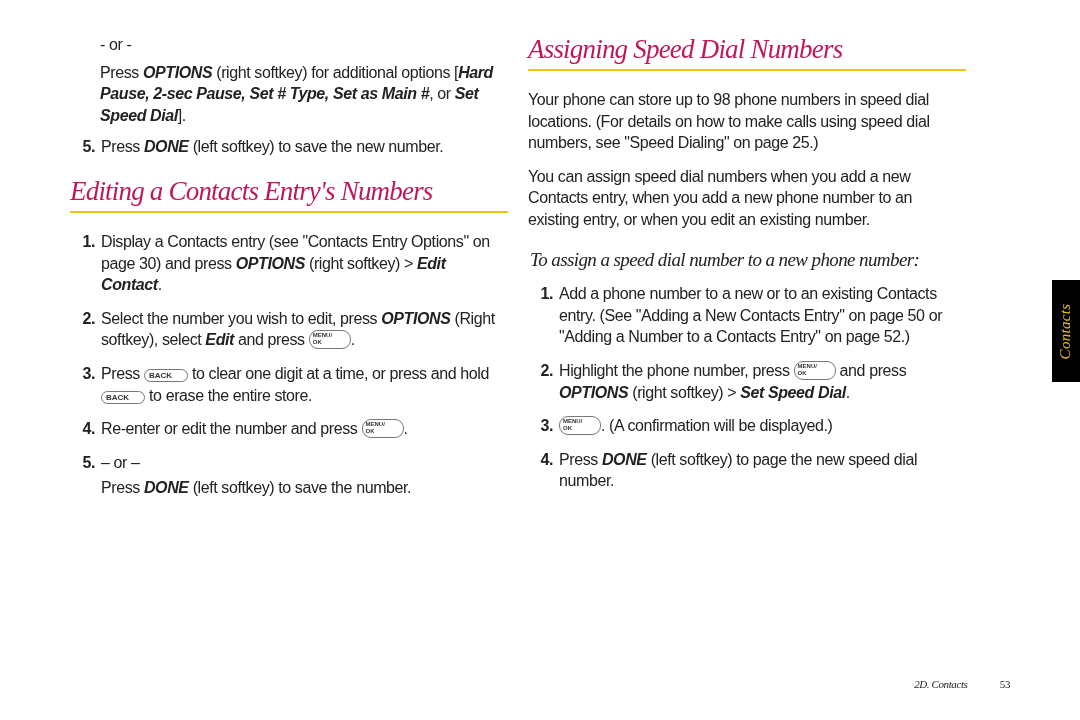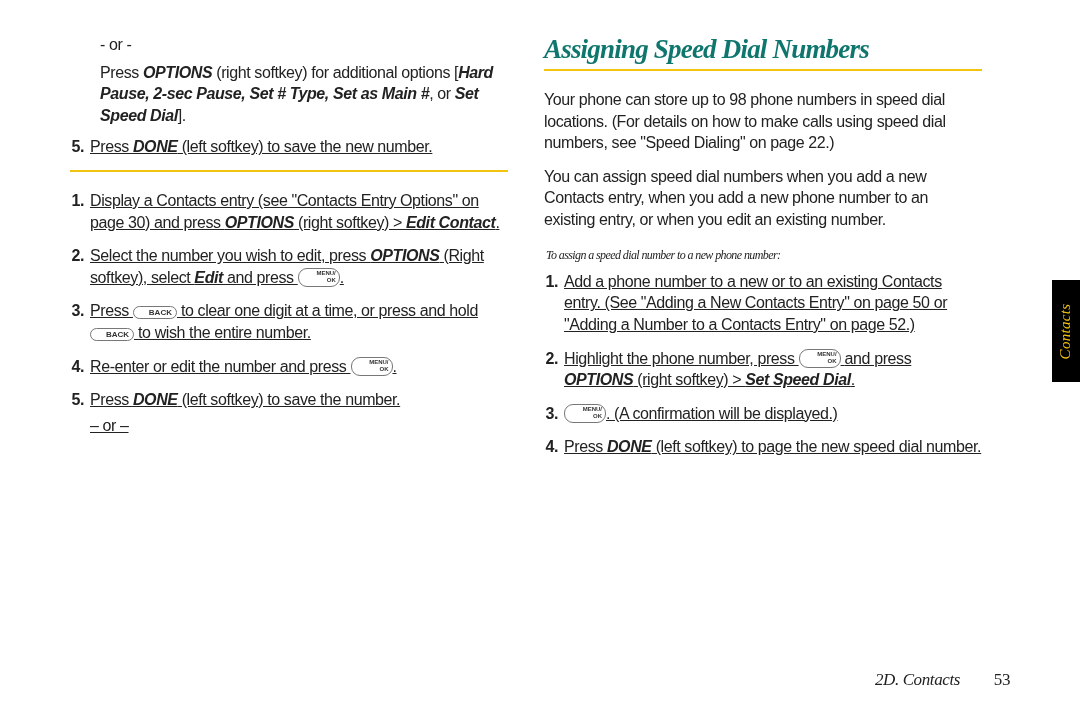--- a/index.html
+++ b/index.html
@@ -15,81 +15,81 @@
   }
   .page {
     position: relative;
     width: 1080px;
     height: 720px;
     box-sizing: border-box;
     padding: 34px 60px 30px 70px;
   }
   .columns {
     display: flex;
-    gap: 36px;
+    gap: 20px;
   }
   .col {
     width: 438px;
     font-size: 16px;
     line-height: 1.35;
   }
   .col p { margin: 0 0 6px 0; }
   .indent { padding-left: 30px; }
   h2 {
     font-family: Georgia, "Times New Roman", serif;
     font-style: italic;
-    font-weight: 700;
+    font-weight: 400;
     font-size: 27px;
     line-height: 1.15;
     margin: 18px 0 4px 0;
     letter-spacing: -0.8px;
-    color: #0f766e;
+    color: #be185d;
   }
   hr.under {
     border: none;
     border-top: 2px solid #f1c40f;
     margin: 0 0 18px 0;
   }
   .b { font-weight: 700; font-style: italic; }
   .bi { font-weight: 700; font-style: italic; }
-  ol { margin: 0; padding-left: 18px; text-decoration: underline; }
+  ol { margin: 11px; padding-left: 18px; }
   ol.num > li { margin-bottom: 12px; padding-left: 2px; }
   ol.num > li::marker { font-weight: 700; }
   .key {
     display: inline-block;
     border: 1.2px solid #777;
     border-radius: 9px;
     min-width: 34px;
     padding: 0 4px;
-    text-align: right;
+    text-align: left;
     font-size: 8px;
     font-weight: 600;
     line-height: 11px;
     vertical-align: 1px;
     background: #fff;
     color: #333;
     letter-spacing: 0;
     text-transform: uppercase;
   }
   .key.two { line-height: 7px; padding: 1px 3px 2px; }
   .key.two span { display:block; font-size:6px; }
   .subhead {
     font-family: Georgia, serif;
     font-style: italic;
-    font-size: 12px;
+    font-size: 19px;
     margin: 16px 0 8px 2px;
     letter-spacing: -0.6px;
   }
   .footer {
     position: absolute;
     bottom: 30px;
     right: 70px;
     font-family: Georgia, serif;
     font-style: italic;
-    font-size: 17px;
+    font-size: 11px;
     letter-spacing: -0.4px;
   }
   .footer .pn { font-style: normal; margin-left: 30px; }
   .sidetab {
     position: absolute;
     right: 0;
     top: 280px;
     width: 28px;
     height: 102px;
     background: #000;
@@ -119,55 +119,56 @@
         <p>
           <span>Press </span><span class="b">OPTIONS</span><span> (right softkey) for additional options [</span><span class="bi">Hard Pause, 2-sec Pause, Set # Type, Set as Main #</span><span>, or </span><span class="bi">Set Speed Dial</span><span>].</span>
         </p>
       </div>
       <ol class="num" start="5" style="margin-top:10px;">
         <li>
           <span>Press </span><span class="b">DONE</span><span> (left softkey) to save the new number.</span>
         </li>
       </ol>
 
+      <h2>Editing a Contacts Entry's Numbers</h2>
       <hr class="under">
 
       <ol class="num">
         <li>
           <span>Display a Contacts entry (see "Contacts Entry Options" on page 30) and press </span><span class="b">OPTIONS</span><span> (right softkey) &gt; </span><span class="bi">Edit Contact</span><span>.</span>
         </li>
         <li>
           <span>Select the number you wish to edit, press </span><span class="b">OPTIONS</span><span> (Right softkey), select </span><span class="bi">Edit</span><span> and press </span>
           <span class="key two"><span>MENU/</span><span>OK</span></span>.
         </li>
         <li>
           <span>Press </span>
           <span class="key">BACK</span>
           <span> to clear one digit at a time, or press and hold </span>
           <span class="key">BACK</span>
-          <span> to wish the entire number.</span>
+          <span> to erase the entire store.</span>
         </li>
         <li>
           <span>Re-enter or edit the number and press </span>
           <span class="key two"><span>MENU/</span><span>OK</span></span>.
         </li>
         <li>
+          <p style="margin:0 0 4px 0;">– or –</p>
           <p style="margin:0 0 4px 0;">
             <span>Press </span><span class="b">DONE</span><span> (left softkey) to save the number.</span>
           </p>
-          <p style="margin:0 0 4px 0;">– or –</p>
         </li>
       </ol>
     </div>
 
     <div class="col">
       <h2 style="margin-top:0;">Assigning Speed Dial Numbers</h2>
       <hr class="under">
 
-      <p style="margin-bottom:12px;">Your phone can store up to 98 phone numbers in speed dial locations. (For details on how to make calls using speed dial numbers, see "Speed Dialing" on page 22.)</p>
+      <p style="margin-bottom:12px;">Your phone can store up to 98 phone numbers in speed dial locations. (For details on how to make calls using speed dial numbers, see "Speed Dialing" on page 25.)</p>
       <p>You can assign speed dial numbers when you add a new Contacts entry, when you add a new phone number to an existing entry, or when you edit an existing number.</p>
 
       <div class="subhead">To assign a speed dial number to a new phone number:</div>
 
       <ol class="num">
         <li>Add a phone number to a new or to an existing Contacts entry. (See "Adding a New Contacts Entry" on page 50 or "Adding a Number to a Contacts Entry" on page 52.)</li>
         <li>
           <span>Highlight the phone number, press </span>
           <span class="key two"><span>MENU/</span><span>OK</span></span>
           <span> and press </span><span class="b">OPTIONS</span><span> (right softkey) &gt; </span><span class="bi">Set Speed Dial</span><span>.</span>

